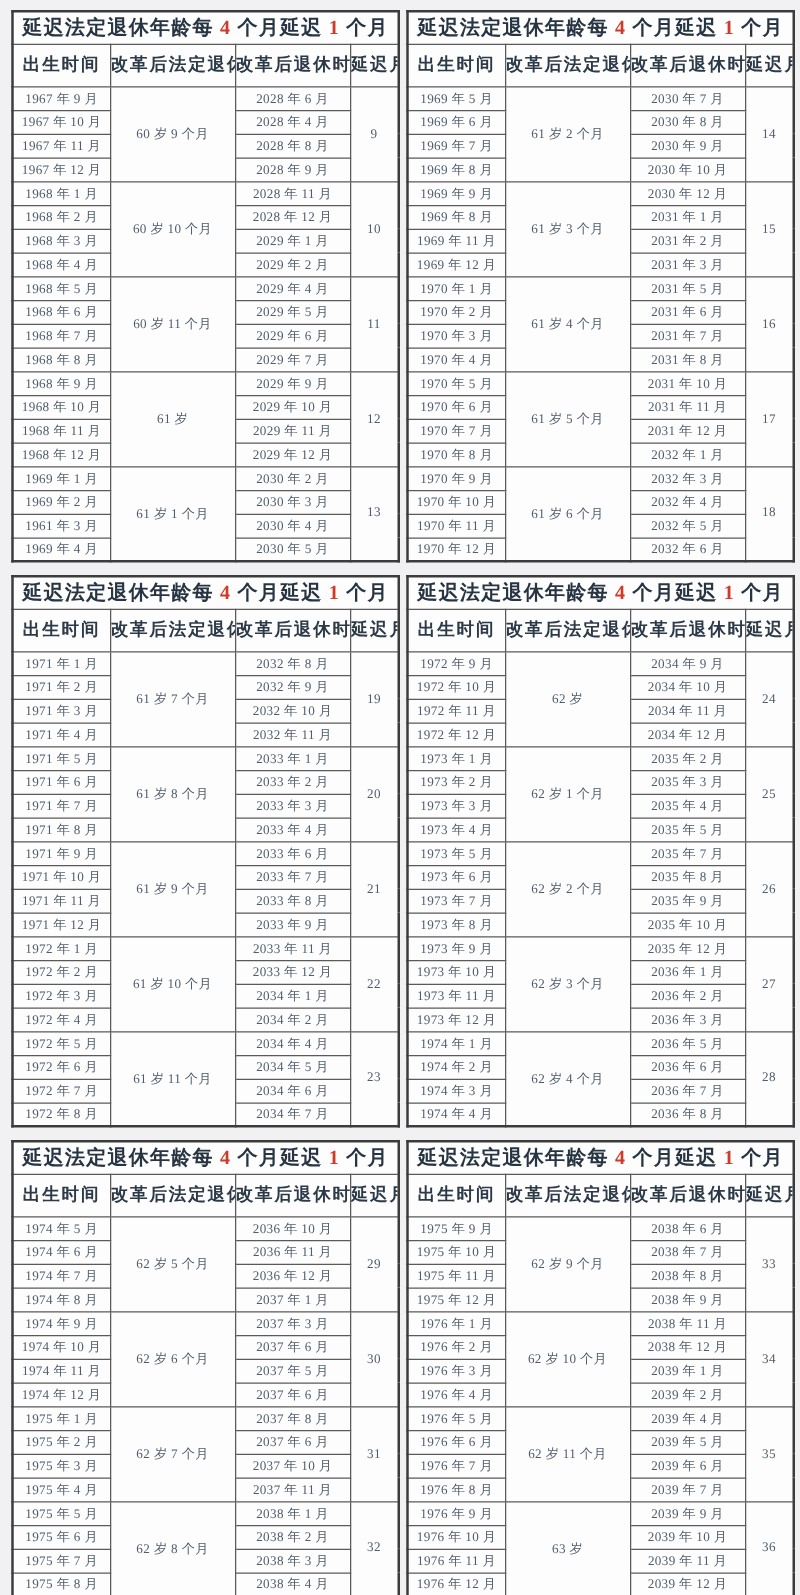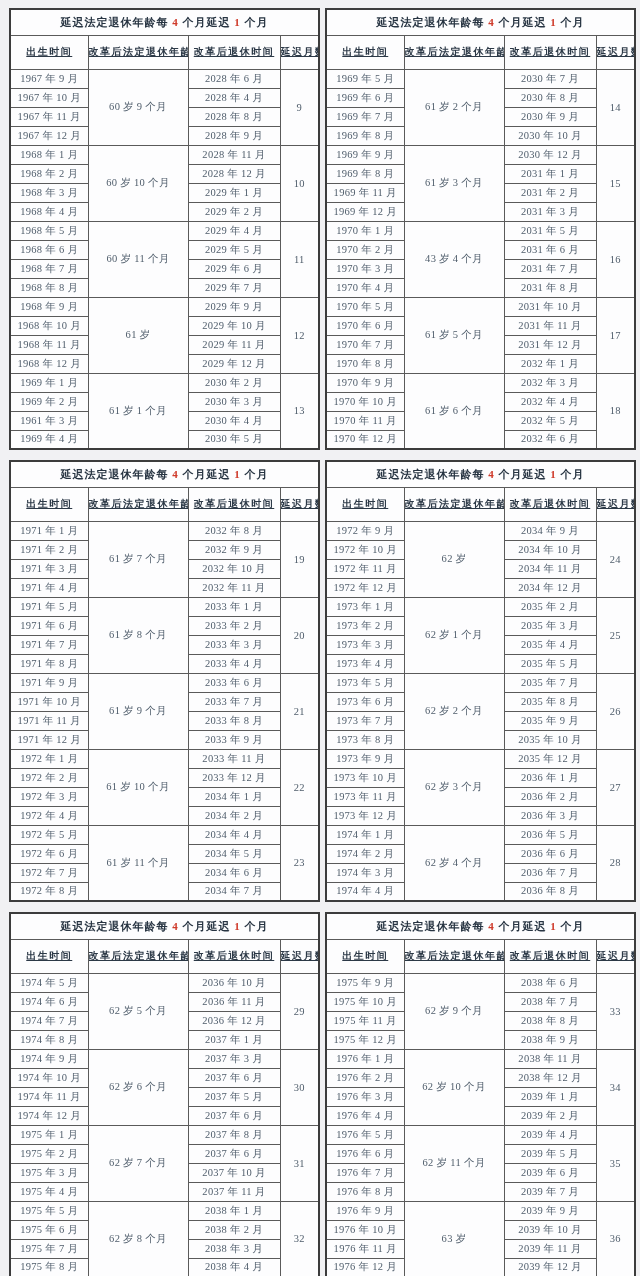--- a/index.html
+++ b/index.html
@@ -25,32 +25,31 @@
     overflow: hidden;
     white-space: nowrap;
   }
   col.w-birth { width: 78px; }
   col.w-age   { width: 100px; }
   col.w-ret   { width: 92px; }
   col.w-delay { width: 39px; }
   td.title {
     height: 26px;
     font-weight: bold;
-    font-size: 11px;
+    font-size: 16px;
     letter-spacing: 1px;
     color: #273442;
   }
   td.title .red { color: #cf3a2a; }
   td.colhead {
     height: 34px;
     font-weight: bold;
-    font-size: 10px;
+    font-size: 14px;
     letter-spacing: 1.5px;
     color: #2c3947;
-    text-decoration: underline;
   }
   td.cell {
     height: 19px;
     font-size: 10.5px;
     letter-spacing: 0.3px;
     color: #4f5d6b;
   }
 </style>
 </head>
 <body>
@@ -214,21 +213,21 @@
           <tr>
             <td class="cell">1969 年 11 月</td>
             <td class="cell">2031 年 2 月</td>
           </tr>
           <tr>
             <td class="cell">1969 年 12 月</td>
             <td class="cell">2031 年 3 月</td>
           </tr>
           <tr>
             <td class="cell">1970 年 1 月</td>
-            <td class="cell" rowspan="4">43 岁 4 个月</td>
+            <td class="cell" rowspan="4">61 岁 4 个月</td>
             <td class="cell">2031 年 5 月</td>
             <td class="cell" rowspan="4">16</td>
           </tr>
           <tr>
             <td class="cell">1970 年 2 月</td>
             <td class="cell">2031 年 6 月</td>
           </tr>
           <tr>
             <td class="cell">1970 年 3 月</td>
             <td class="cell">2031 年 7 月</td>

